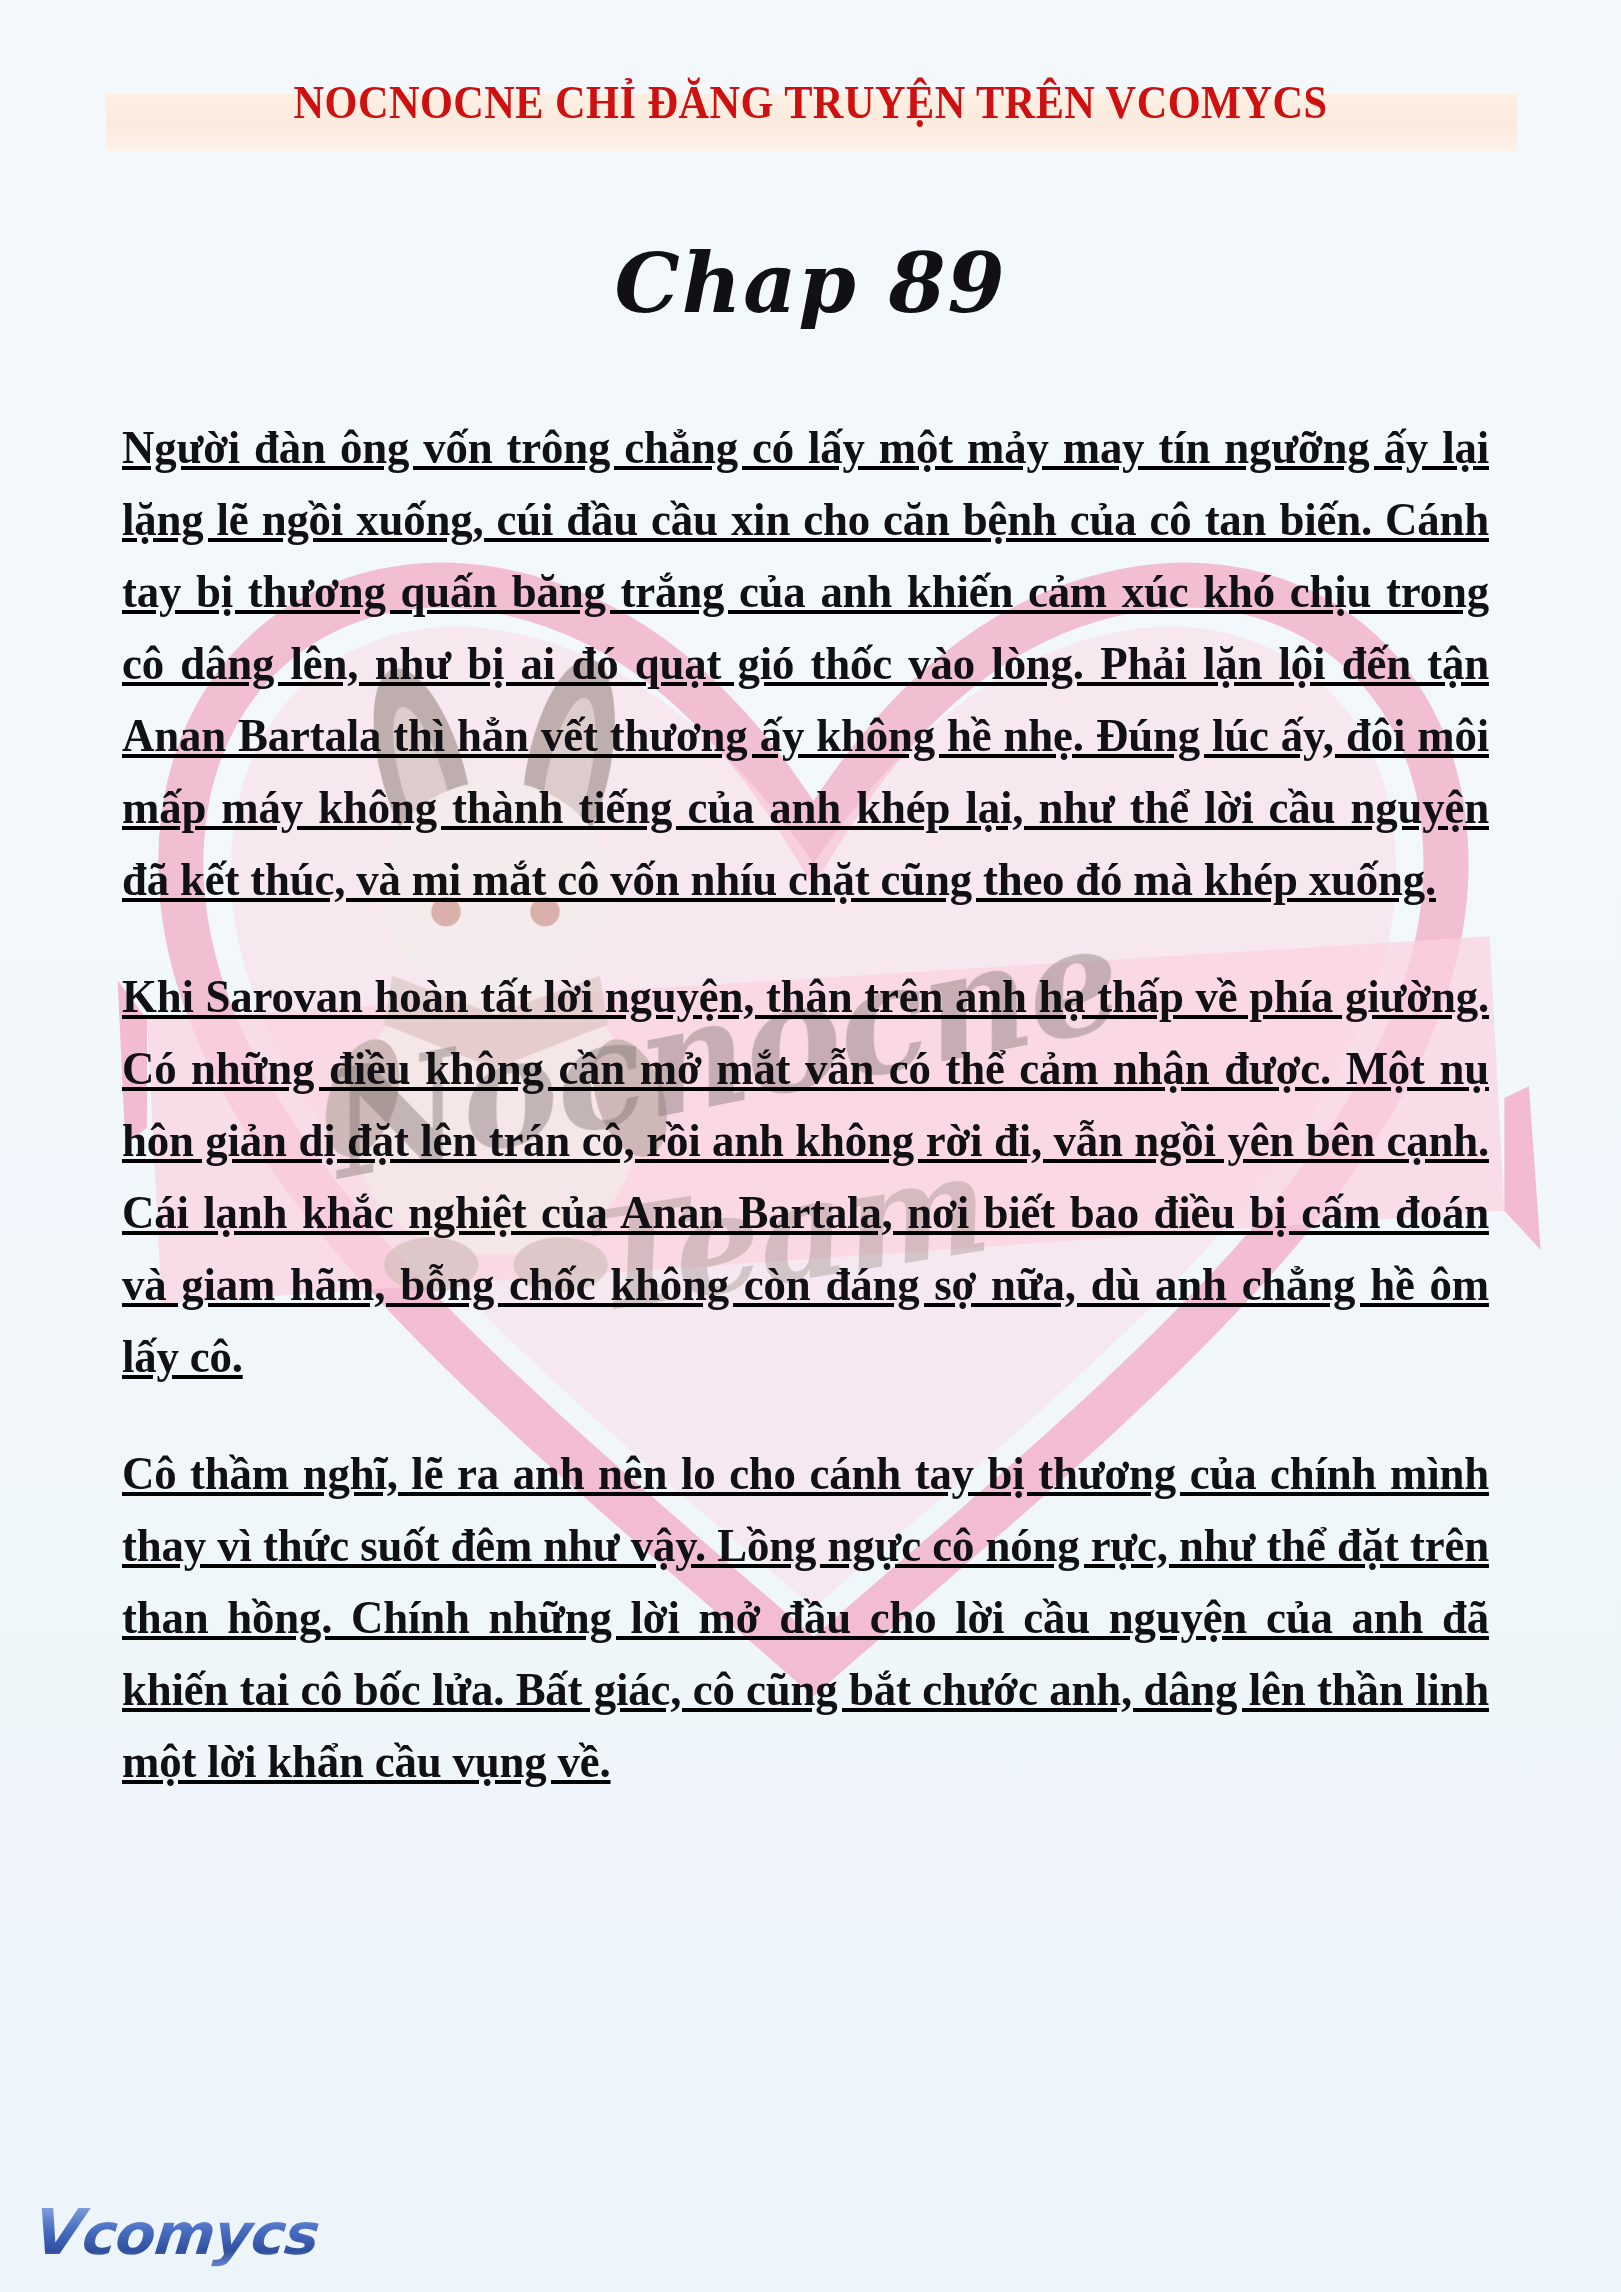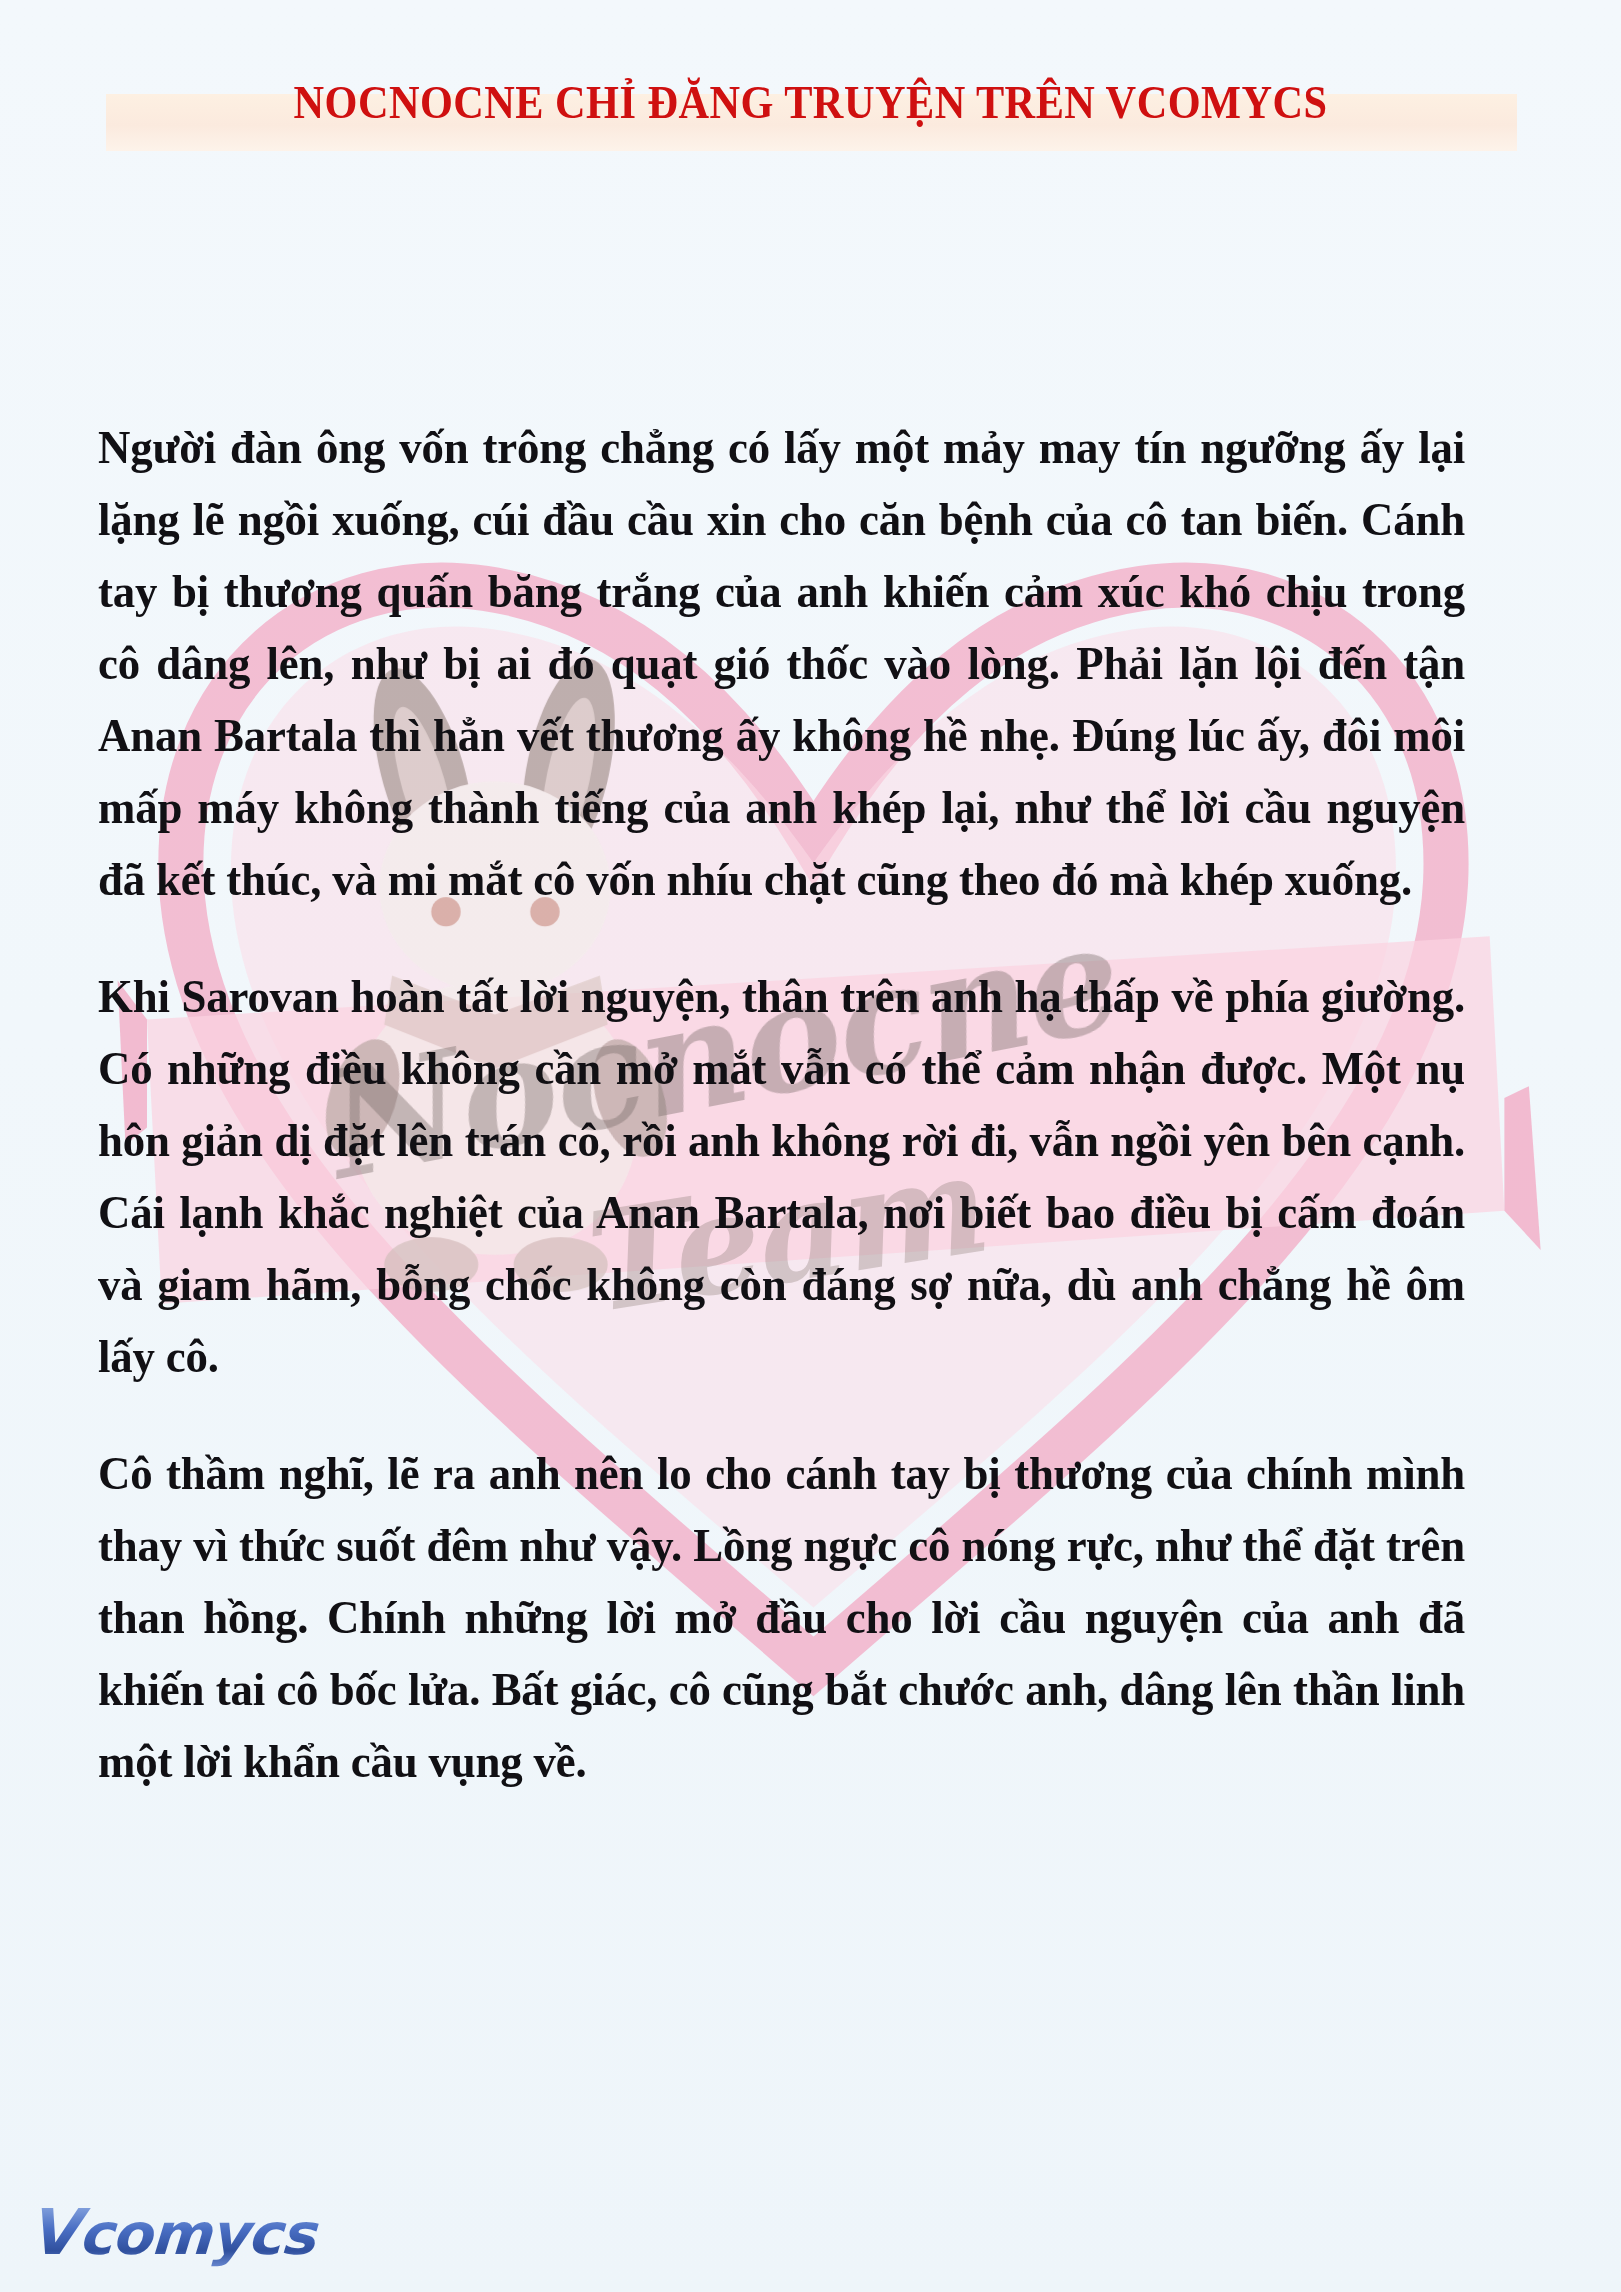--- a/index.html
+++ b/index.html
@@ -96,24 +96,25 @@
     font-family: "DejaVu Serif", "Liberation Serif", serif;
     font-style: italic;
     font-weight: bold;
     font-size: 82px;
     letter-spacing: 2px;
   }
 
   
   .content {
     position: absolute;
-    left: 98px;
+    left: 122px;
     top: 412px;
     width: 1402px;
     z-index: 3;
+    text-decoration: underline;
   }
   .para {
     font-family: "Liberation Serif", "DejaVu Serif", serif;
     font-weight: bold;
     font-size: 46px;
     line-height: 72px;
     color: #111014;
     text-align: justify;
     text-justify: inter-word;
     margin: 0 0 45px 0;
@@ -206,20 +207,21 @@
       </g>
     </svg>
 
     <div class="wm-script wm-nocnocne">Nocnocne</div>
     <div class="wm-script wm-team">Team</div>
   </div>
 
   <div class="header-band"></div>
   <div class="header-title">NOCNOCNE CHỈ ĐĂNG TRUYỆN TRÊN VCOMYCS</div>
 
+  <div class="chapter-title">Chap 89</div>
 
   <div class="content">
     <p class="para">Người đàn ông vốn trông chẳng có lấy một mảy may tín ngưỡng ấy lại lặng lẽ ngồi xuống, cúi đầu cầu xin cho căn bệnh của cô tan biến. Cánh tay bị thương quấn băng trắng của anh khiến cảm xúc khó chịu trong cô dâng lên, như bị ai đó quạt gió thốc vào lòng. Phải lặn lội đến tận Anan Bartala thì hẳn vết thương ấy không hề nhẹ. Đúng lúc ấy, đôi môi mấp máy không thành tiếng của anh khép lại, như thể lời cầu nguyện đã kết thúc, và mi mắt cô vốn nhíu chặt cũng theo đó mà khép xuống.</p>
     <p class="para">Khi Sarovan hoàn tất lời nguyện, thân trên anh hạ thấp về phía giường. Có những điều không cần mở mắt vẫn có thể cảm nhận được. Một nụ hôn giản dị đặt lên trán cô, rồi anh không rời đi, vẫn ngồi yên bên cạnh. Cái lạnh khắc nghiệt của Anan Bartala, nơi biết bao điều bị cấm đoán và giam hãm, bỗng chốc không còn đáng sợ nữa, dù anh chẳng hề ôm lấy cô.</p>
     <p class="para">Cô thầm nghĩ, lẽ ra anh nên lo cho cánh tay bị thương của chính mình thay vì thức suốt đêm như vậy. Lồng ngực cô nóng rực, như thể đặt trên than hồng. Chính những lời mở đầu cho lời cầu nguyện của anh đã khiến tai cô bốc lửa. Bất giác, cô cũng bắt chước anh, dâng lên thần linh một lời khẩn cầu vụng về.</p>
   </div>
 
   <div class="footer-logo"><span class="v-mark">V</span><span>comycs</span></div>
 
 </div>

